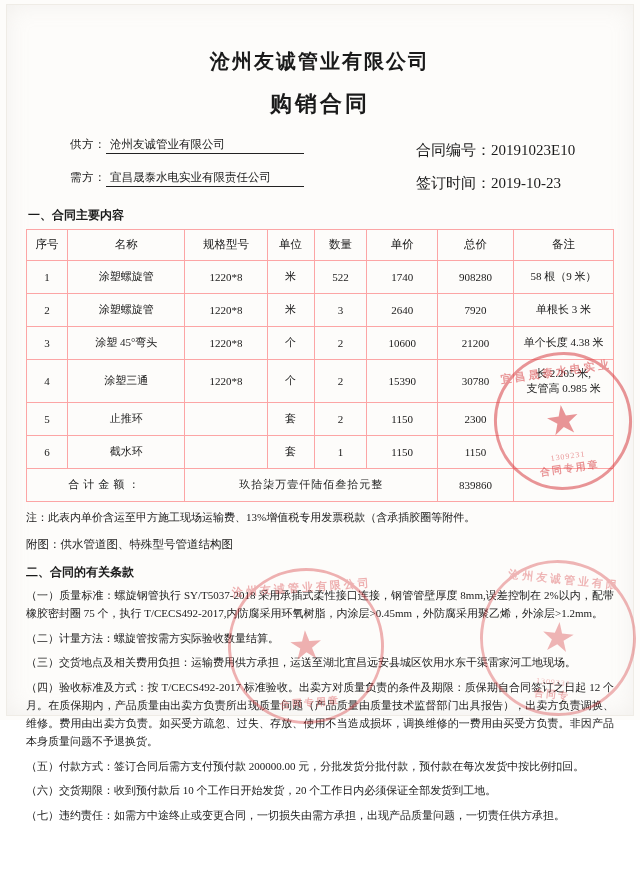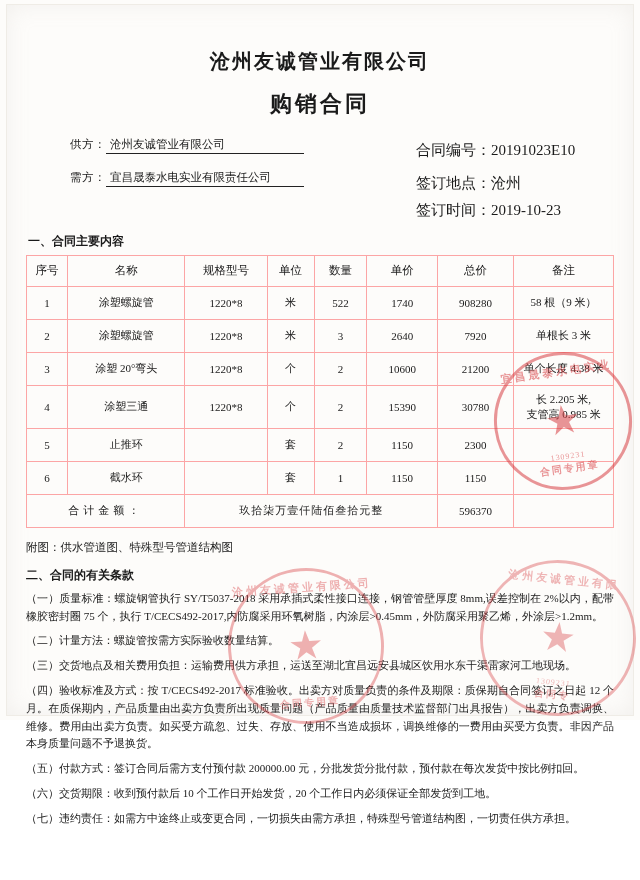--- a/index.html
+++ b/index.html
@@ -209,23 +209,20 @@
         <div class="party-right">
           <span>合同编号：</span><span>20191023E10</span>
         </div>
       </div>
       <div class="party-row">
         <div class="party-left">
           <span class="lbl">需方：</span><span class="val">宜昌晟泰水电实业有限责任公司</span>
         </div>
         <div class="party-right">
           <div>
-            <span>签订地点：</span><span>沧州</span>
-          </div>
-          <div>
             <span>签订时间：</span><span>2019-10-23</span>
           </div>
         </div>
       </div>
     </div>
 
     <div class="section-head">一、合同主要内容</div>
 
     <table class="maintbl">
       <thead>
@@ -256,21 +253,21 @@
           <td>涂塑螺旋管</td>
           <td>1220*8</td>
           <td>米</td>
           <td>3</td>
           <td>2640</td>
           <td>7920</td>
           <td>单根长 3 米</td>
         </tr>
         <tr>
           <td>3</td>
-          <td>涂塑 20°弯头</td>
+          <td>涂塑 45°弯头</td>
           <td>1220*8</td>
           <td>个</td>
           <td>2</td>
           <td>10600</td>
           <td>21200</td>
           <td>单个长度 4.38 米</td>
         </tr>
         <tr>
           <td>4</td>
           <td>涂塑三通</td>
@@ -298,26 +295,27 @@
           <td></td>
           <td>套</td>
           <td>1</td>
           <td>1150</td>
           <td>1150</td>
           <td></td>
         </tr>
         <tr>
           <td colspan="2" class="total-label">合计金额：</td>
           <td colspan="4" class="total-amount-cn">玖拾柒万壹仟陆佰叁拾元整</td>
-          <td>596370</td>
+          <td>839860</td>
           <td></td>
         </tr>
       </tbody>
     </table>
 
+    <div class="note-line">注：此表内单价含运至甲方施工现场运输费、13%增值税专用发票税款（含承插胶圈等附件。</div>
     <div class="attach-line">附图：供水管道图、特殊型号管道结构图</div>
 
     <div class="terms-head">二、合同的有关条款</div>
 
     <div class="term">
       <span class="idx">（一）</span><span>质量标准：</span><span>螺旋钢管执行 SY/T5037-2018 采用承插式柔性接口连接，钢管管壁厚度 8mm,误差控制在 2%以内，配带橡胶密封圈 75 个，执行 T/CECS492-2017,内防腐采用环氧树脂，内涂层&gt;0.45mm，外防腐采用聚乙烯，外涂层&gt;1.2mm。</span>
     </div>
     <div class="term">
       <span class="idx">（二）</span><span>计量方法：</span><span>螺旋管按需方实际验收数量结算。</span>
     </div>
@@ -327,21 +325,21 @@
     <div class="term">
       <span class="idx">（四）</span><span>验收标准及方式：</span><span>按 T/CECS492-2017 标准验收。出卖方对质量负责的条件及期限：质保期自合同签订之日起 12 个月。在质保期内，产品质量由出卖方负责所出现质量问题（产品质量由质量技术监督部门出具报告），出卖方负责调换、维修。费用由出卖方负责。如买受方疏忽、过失、存放、使用不当造成损坏，调换维修的一费用由买受方负责。非因产品本身质量问题不予退换货。</span>
     </div>
     <div class="term">
       <span class="idx">（五）</span><span>付款方式：</span><span>签订合同后需方支付预付款 200000.00 元，分批发货分批付款，预付款在每次发货中按比例扣回。</span>
     </div>
     <div class="term">
       <span class="idx">（六）</span><span>交货期限：</span><span>收到预付款后 10 个工作日开始发货，20 个工作日内必须保证全部发货到工地。</span>
     </div>
     <div class="term">
-      <span class="idx">（七）</span><span>违约责任：</span><span>如需方中途终止或变更合同，一切损失由需方承担，特殊型号管道结构图，一切责任供方承担。</span>
+      <span class="idx">（七）</span><span>违约责任：</span><span>如需方中途终止或变更合同，一切损失由需方承担，出现产品质量问题，一切责任供方承担。</span>
     </div>
 
   </div>
 
   <div class="stamp stamp-red-1">
     <div class="stamp-text-top">宜昌晟泰水电实业</div>
     <div class="stamp-star">★</div>
     <div class="stamp-num">1309231</div>
     <div class="stamp-text-bottom">合同专用章</div>
   </div>

